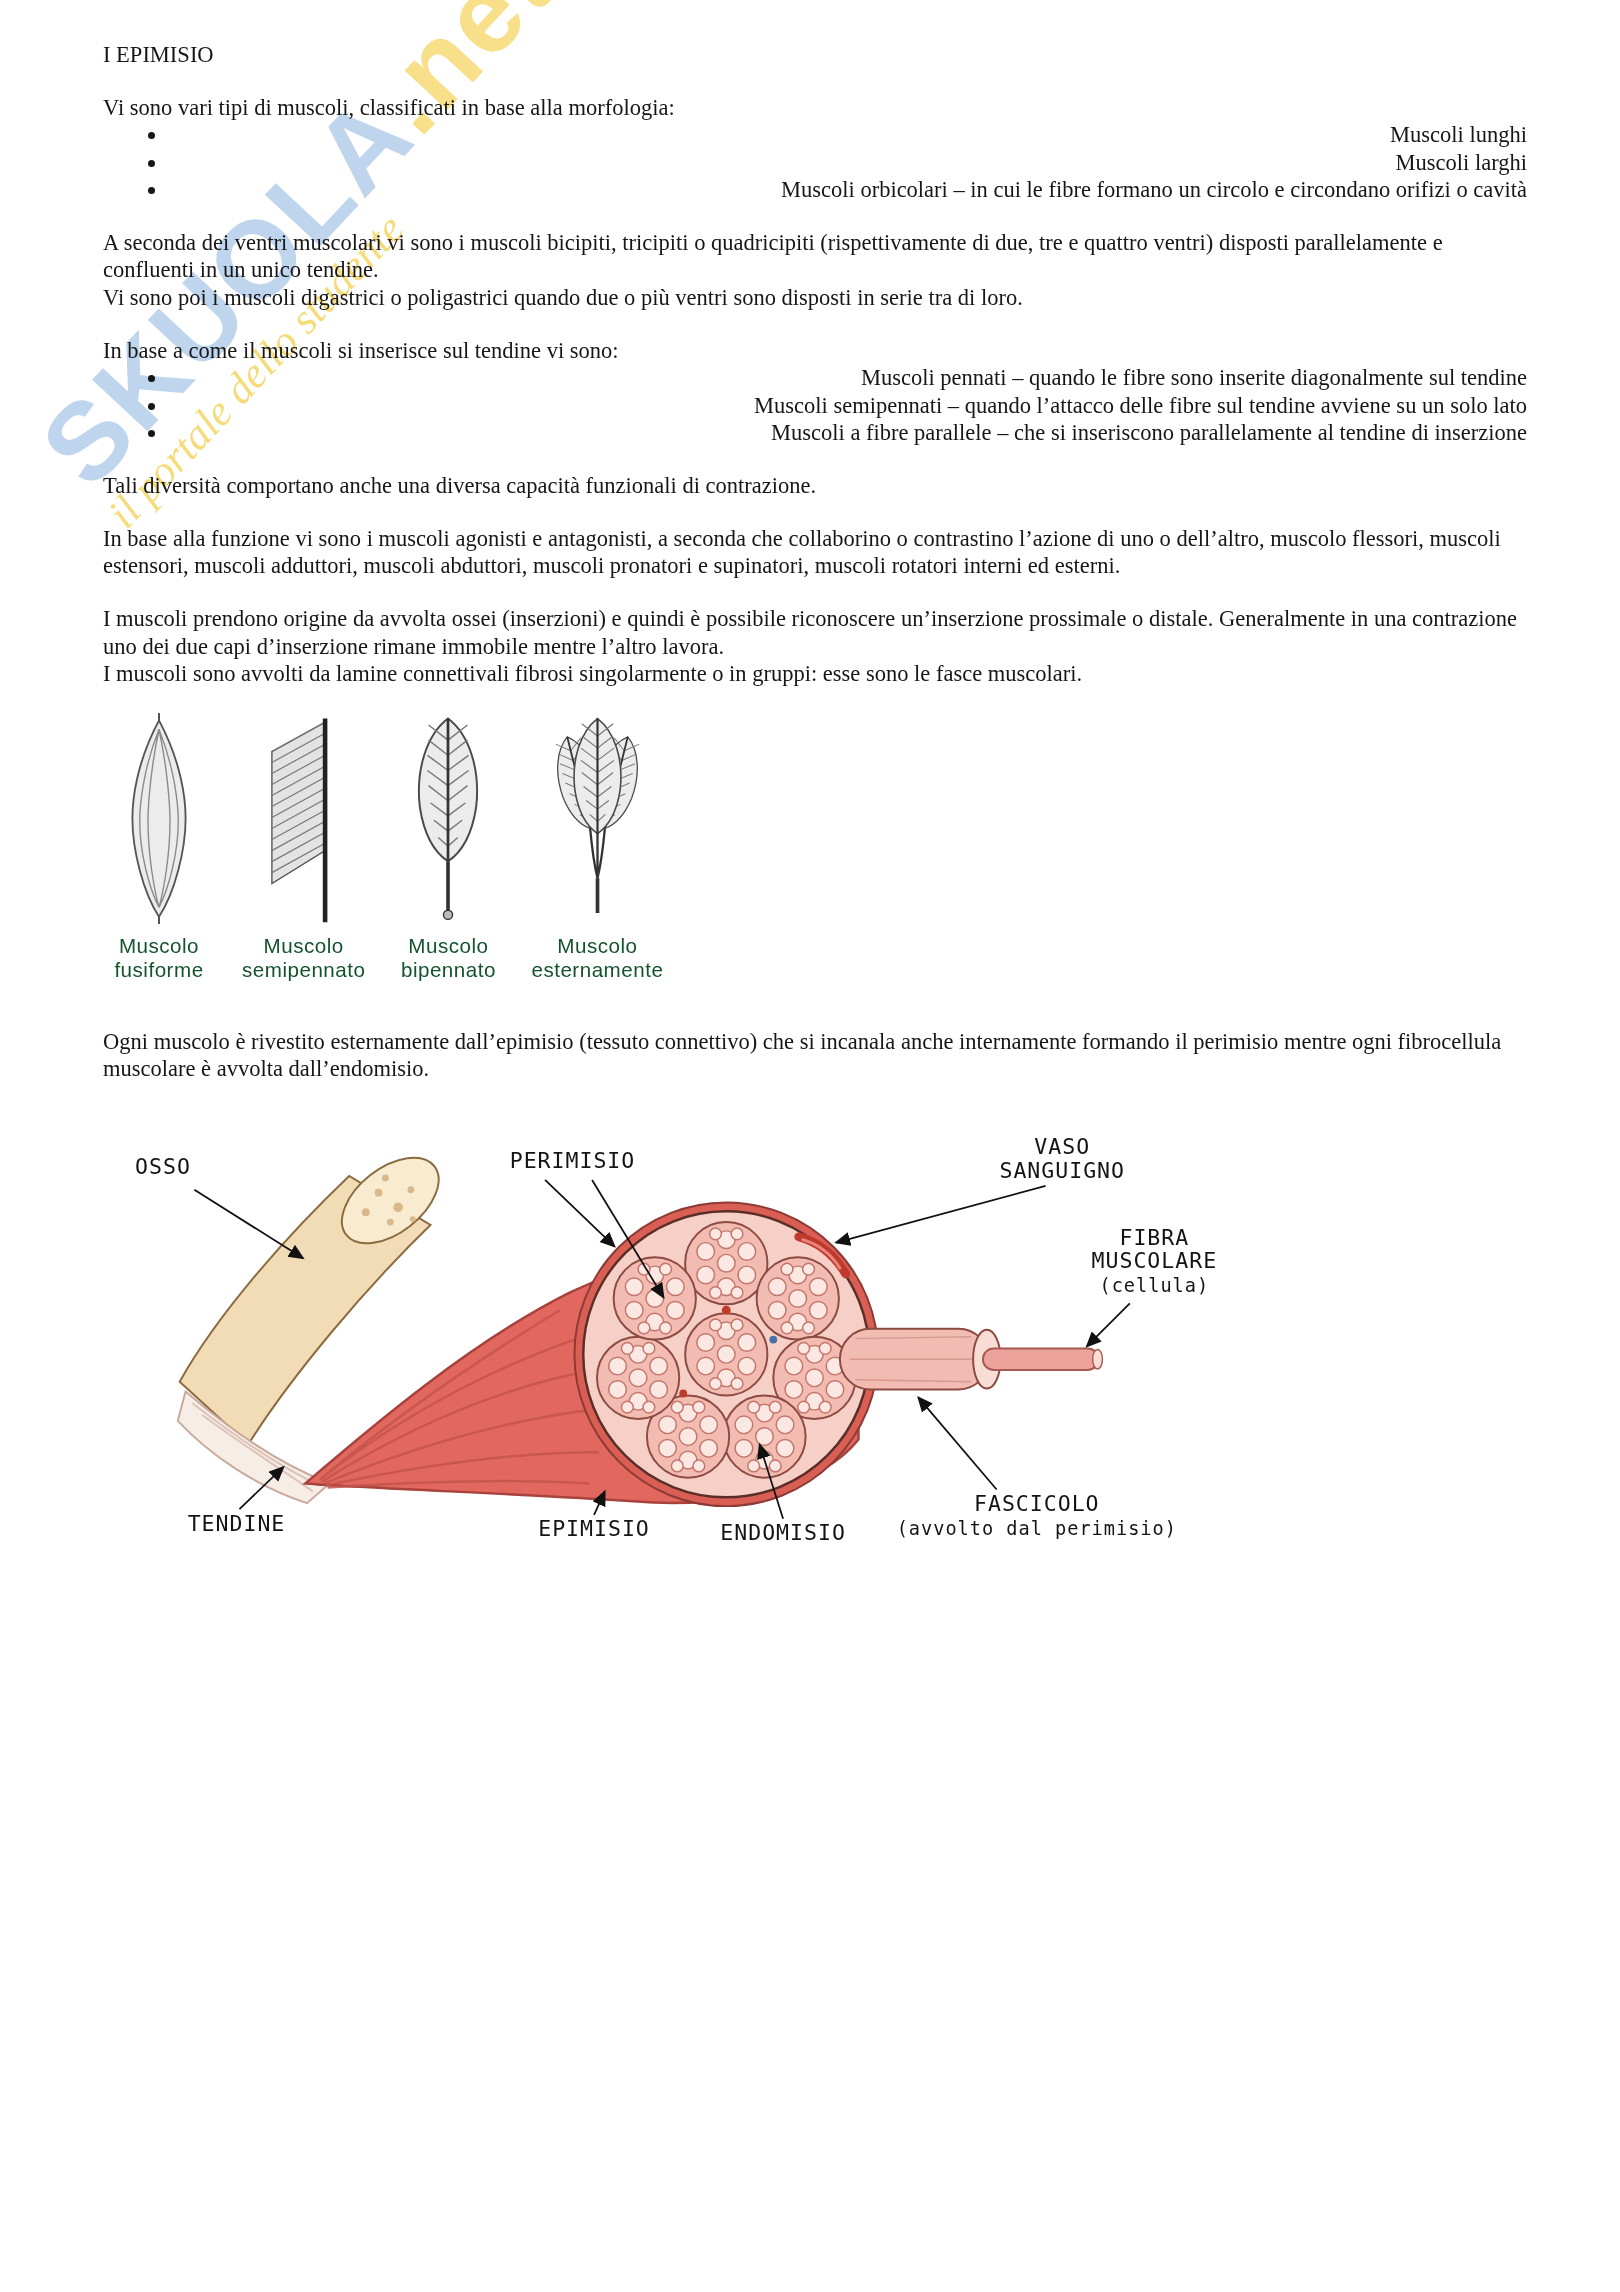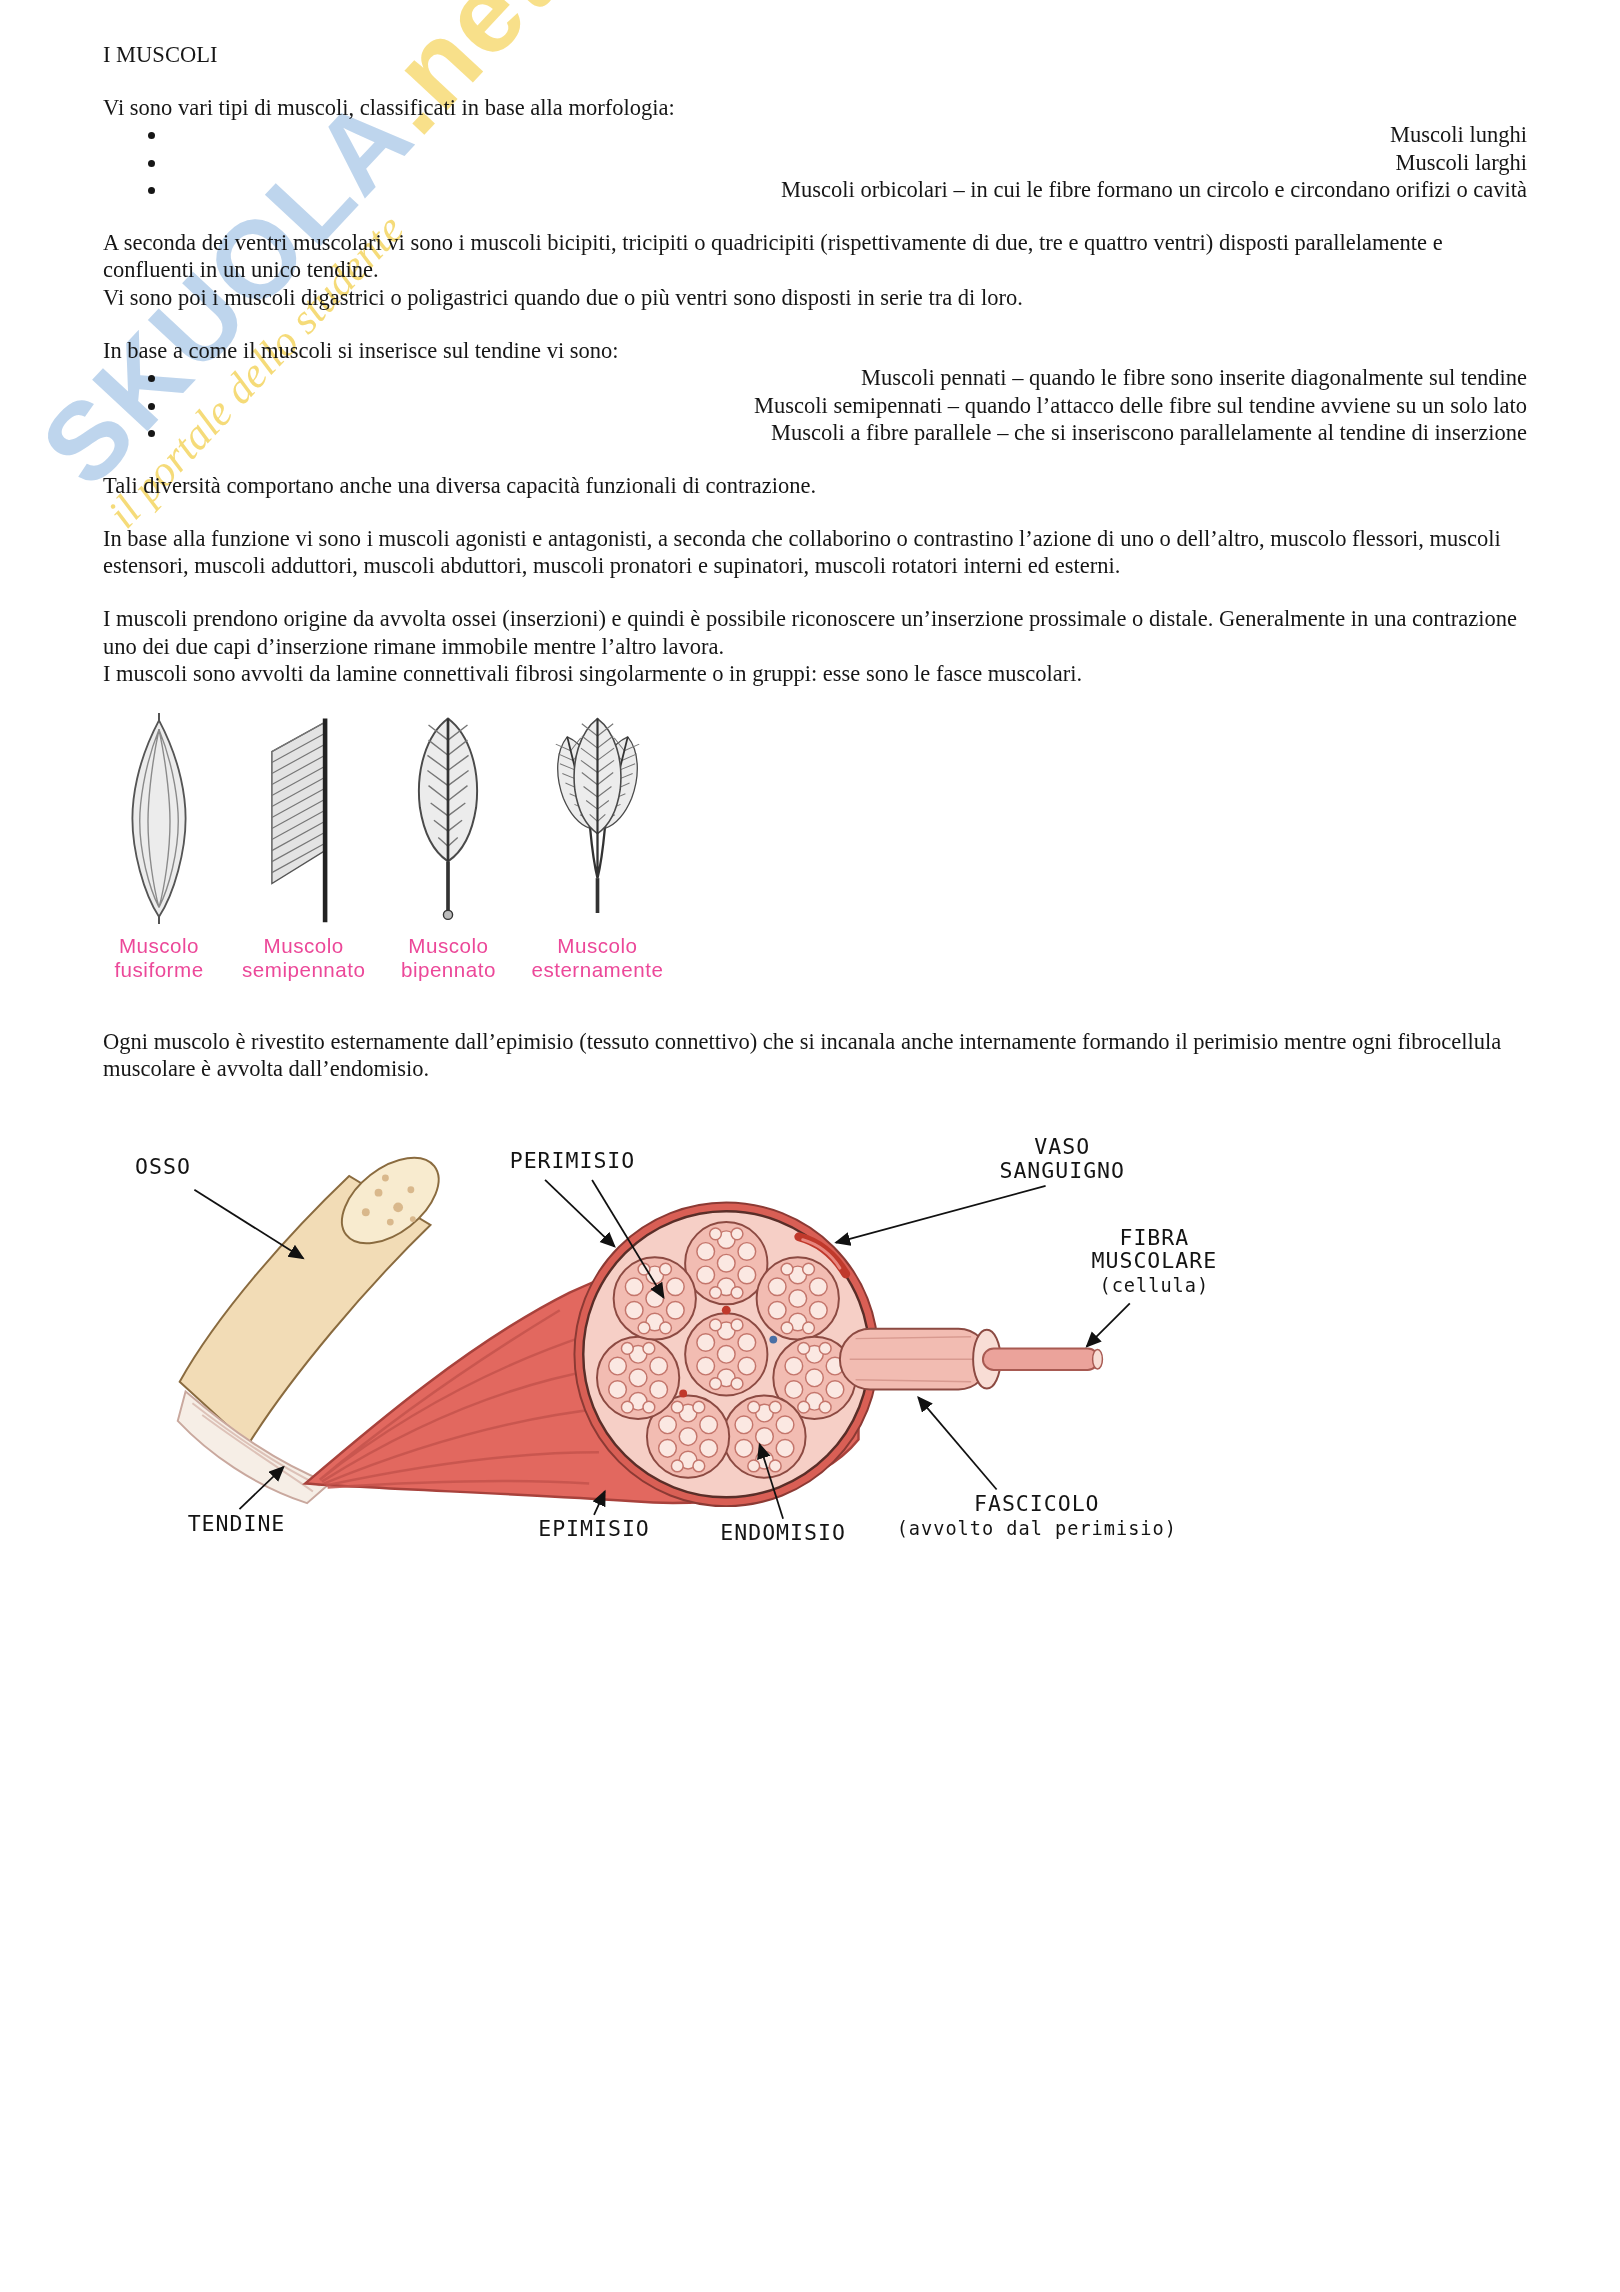--- a/index.html
+++ b/index.html
@@ -17,41 +17,41 @@
   
   .content{position:relative;z-index:1;padding:41px 93px 0 103px;font-size:22.5px;line-height:27.4px;}
   p{margin:0;}
   .gap{height:25.5px;}
   ul{margin:0;padding-left:65px;}
   li{padding-left:7.8px;text-align:right;}
   .ul{}
   
   .fig1{display:flex;align-items:flex-end;gap:29px;margin:25.5px 0 0 2px;}
   .fig1 .item{display:flex;flex-direction:column;align-items:center;}
-  .fig1 .cap{font-family:"Liberation Sans",sans-serif;font-size:20.6px;line-height:24.5px;color:#ec4899;
+  .fig1 .cap{font-family:"Liberation Sans",sans-serif;font-size:20.6px;line-height:24.5px;color:#14532d;
              text-align:center;margin-top:9.8px;letter-spacing:0.5px;}
   
   .fig2{position:relative;margin-top:47px;margin-left:-3.9px;}
   .figtext text{font-family:"DejaVu Sans Mono",monospace;font-size:22px;fill:#141414;letter-spacing:1px;}
   .figtext text.small{font-size:19px;}
   .p9{margin-top:45px;}
 </style>
 </head>
 <body>
 
 <div class="page">
 
   <div class="watermark">
     <div class="wm-main"><span>SKUOLA</span><span class="suffix">.net</span></div>
     <div class="wm-tag">il portale dello studente</div>
   </div>
 
   <div class="content">
 
-    <p class="title">I MUSCOLI</p>
+    <p class="title">I EPIMISIO</p>
     <div class="gap"></div>
 
     <p>Vi sono vari tipi di muscoli, classificati in base alla morfologia:</p>
     <ul>
       <li>Muscoli lunghi</li>
       <li>Muscoli larghi</li>
       <li>Muscoli orbicolari – in cui le fibre formano un circolo e circondano orifizi o cavità</li>
     </ul>
     <div class="gap"></div>
 

